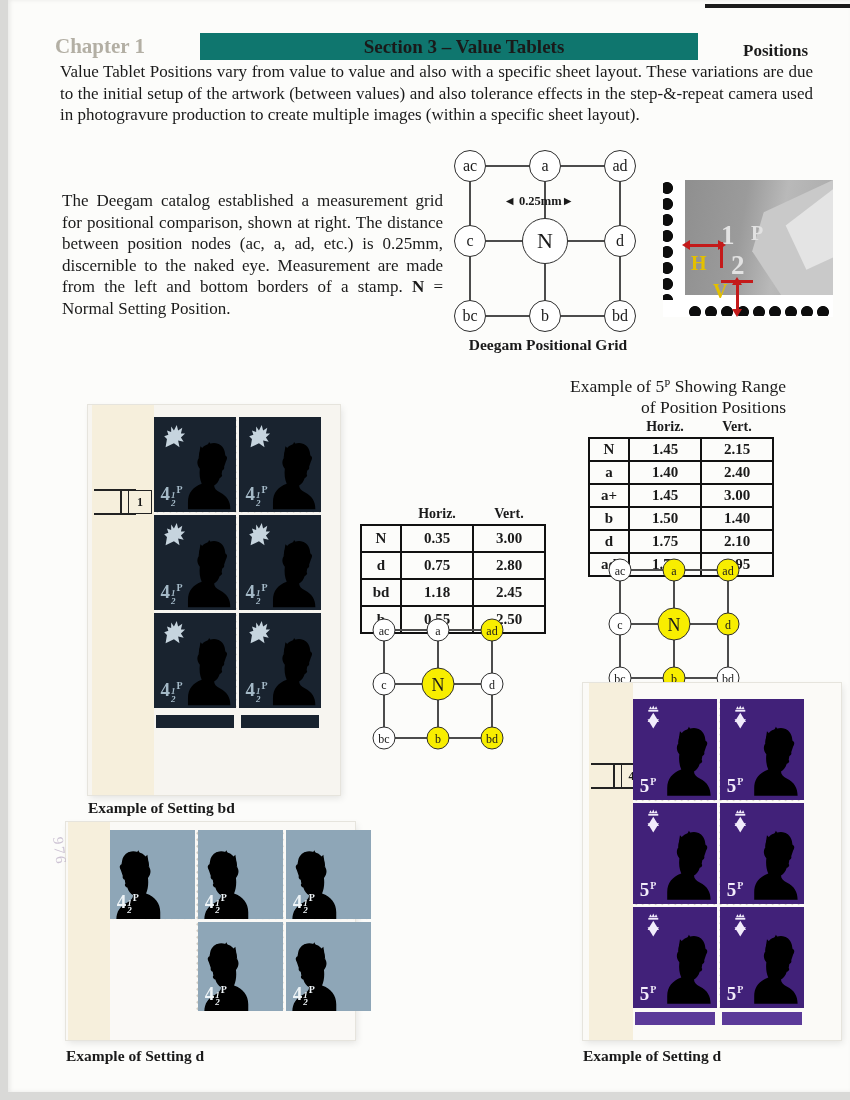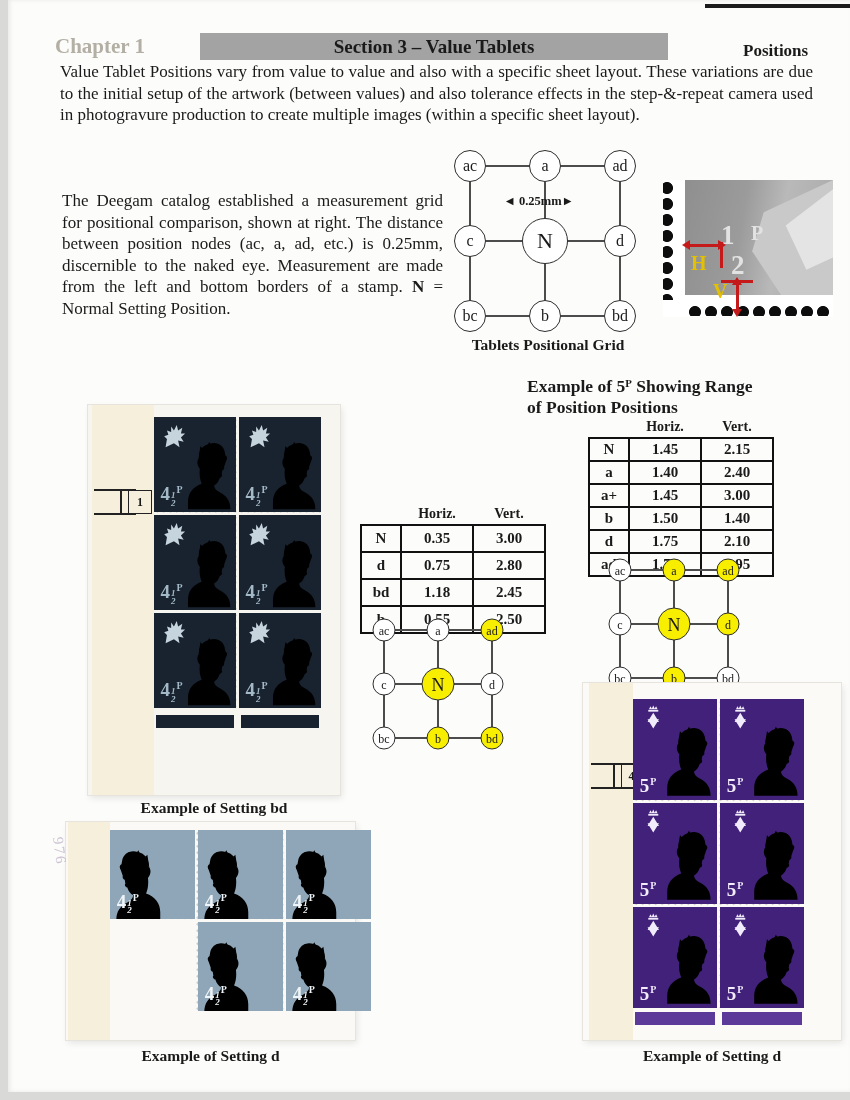--- a/index.html
+++ b/index.html
@@ -4,22 +4,22 @@
 <style>
   html,body{margin:0;padding:0;}
   body{width:850px;height:1100px;background:#d9d9d7;position:relative;
        font-family:"Liberation Serif","DejaVu Serif",serif;color:#1a1a1a;}
   .page{position:absolute;left:8px;top:0;width:842px;height:1092px;background:#fcfcfa;
         box-shadow:inset 2px 0 4px rgba(0,0,0,0.08);}
   .abs{position:absolute;}
 
   
   .chapter{left:47px;top:34px;font-size:21px;font-weight:bold;color:#b3afa4;}
-  .band{left:192px;top:33px;width:468px;height:27px;background:#a3a3a3;text-align:center;
-        font-size:19px;font-weight:bold;line-height:27px;}
+  .band{left:192px;top:33px;width:468px;height:27px;background:#0f766e;text-align:center;
+        font-size:19px;font-weight:bold;line-height:27px;padding-left:30px;}
   .position{left:735px;top:41px;width:90px;font-size:17px;font-weight:bold;}
   .intro{left:52px;top:61px;width:753px;font-size:17px;line-height:21.5px;text-align:justify;}
   .topbar{left:697px;top:4px;width:153px;height:4px;background:#1c1c1c;}
 
   
   .deegam-text{left:54px;top:190px;width:381px;font-size:17px;line-height:21.5px;text-align:justify;}
   .deegam-text b{font-weight:bold;}
 
   
   .pgrid{position:absolute;}
@@ -67,23 +67,23 @@
   .arrh:before{left:-7px;border-right:8px solid #c41a1a;}
   .arrh:after{right:-7px;border-left:8px solid #c41a1a;}
   .arrv{position:absolute;left:73px;top:104px;width:2.6px;height:26px;background:#c41a1a;}
   .arrv:before,.arrv:after{content:"";position:absolute;left:-3.7px;border-left:5px solid transparent;
        border-right:5px solid transparent;}
   .arrv:before{top:-7px;border-bottom:8px solid #c41a1a;}
   .arrv:after{bottom:-7px;border-top:8px solid #c41a1a;}
 
   
   .h45{left:70px;top:376px;width:440px;font-size:17.5px;font-weight:bold;}
-  .h5{left:519px;top:373px;width:242px;text-align:left;font-size:17.5px;font-weight:bold;line-height:21px;}
+  .h5{left:536px;top:373px;width:242px;text-align:right;font-size:17.5px;font-weight:normal;line-height:21px;}
   .note{left:344px;top:419px;width:193px;font-size:17px;line-height:21.5px;text-align:justify;}
-  .caption{font-size:15.5px;font-weight:bold;text-align:center;}
+  .caption{font-size:15.5px;font-weight:bold;text-align:left;}
   .cap-bd{left:80px;top:799px;width:252px;}
   .cap-d-left{left:58px;top:1047px;width:289px;}
   .cap-d-right{left:575px;top:1047px;width:258px;}
 
   
   table.ptable{position:absolute;border-collapse:collapse;font-family:inherit;}
   .t45{left:352px;top:506px;}
   .t5{left:580px;top:419px;}
   .ptable th{border:none;font-size:14px;font-weight:bold;padding:0 0 2px 0;width:72px;}
   .ptable th.corner{width:40px;}
@@ -177,21 +177,21 @@
       <div class="gnode" style="left: 0%; top: 0%;">ac</div>
       <div class="gnode" style="left: 50%; top: 0%;">a</div>
       <div class="gnode" style="left: 100%; top: 0%;">ad</div>
       <div class="gnode" style="left: 0%; top: 50%;">c</div>
       <div class="gnode gbig" style="left: 50%; top: 50%;">N</div>
       <div class="gnode" style="left: 100%; top: 50%;">d</div>
       <div class="gnode" style="left: 0%; top: 100%;">bc</div>
       <div class="gnode" style="left: 50%; top: 100%;">b</div>
       <div class="gnode" style="left: 100%; top: 100%;">bd</div>
     </div>
-  <div class="abs grid-caption">Tablets Positional Grid</div>
+  <div class="abs grid-caption">Deegam Positional Grid</div>
 
   <div class="abs photo">
     <div class="photo-img">
       <div class="bust-photo"></div>
       <div class="bust-photo2"></div>
     </div>
     <div class="perf-left"></div>
     <div class="perf-bottom"></div>
     <div class="ph-txt ph-1">1</div>
     <div class="ph-txt ph-p">P</div>

